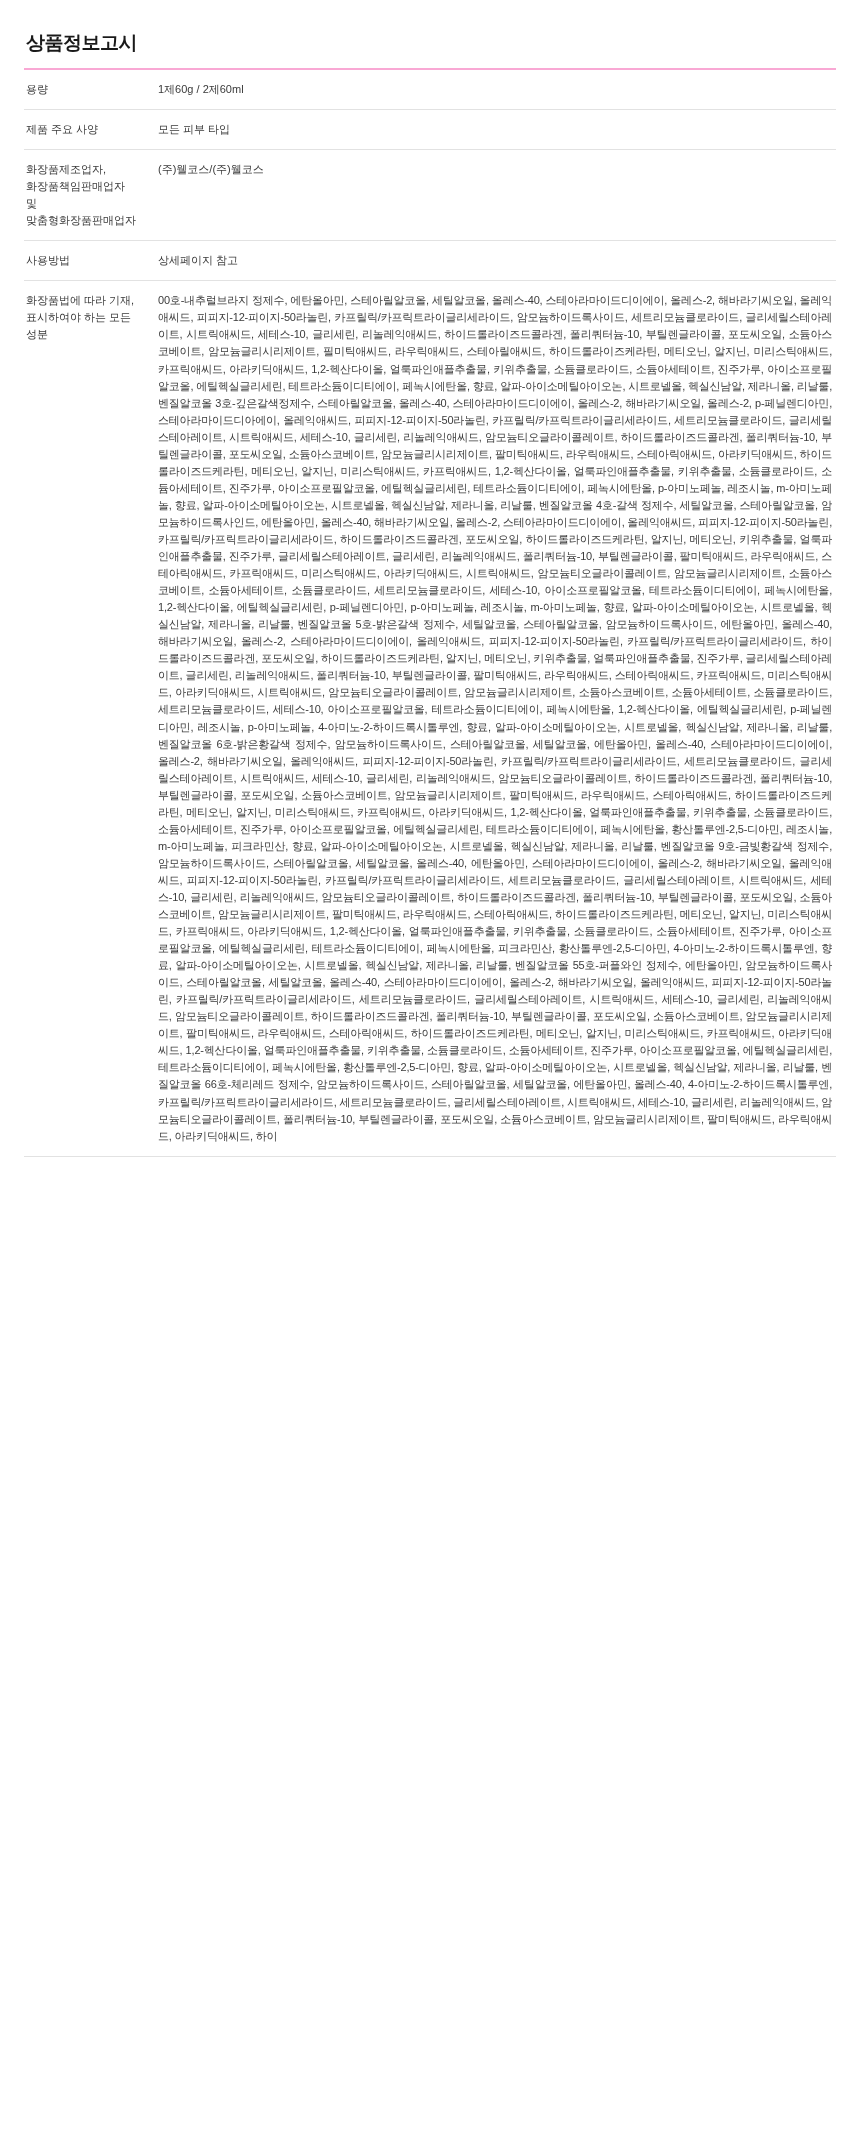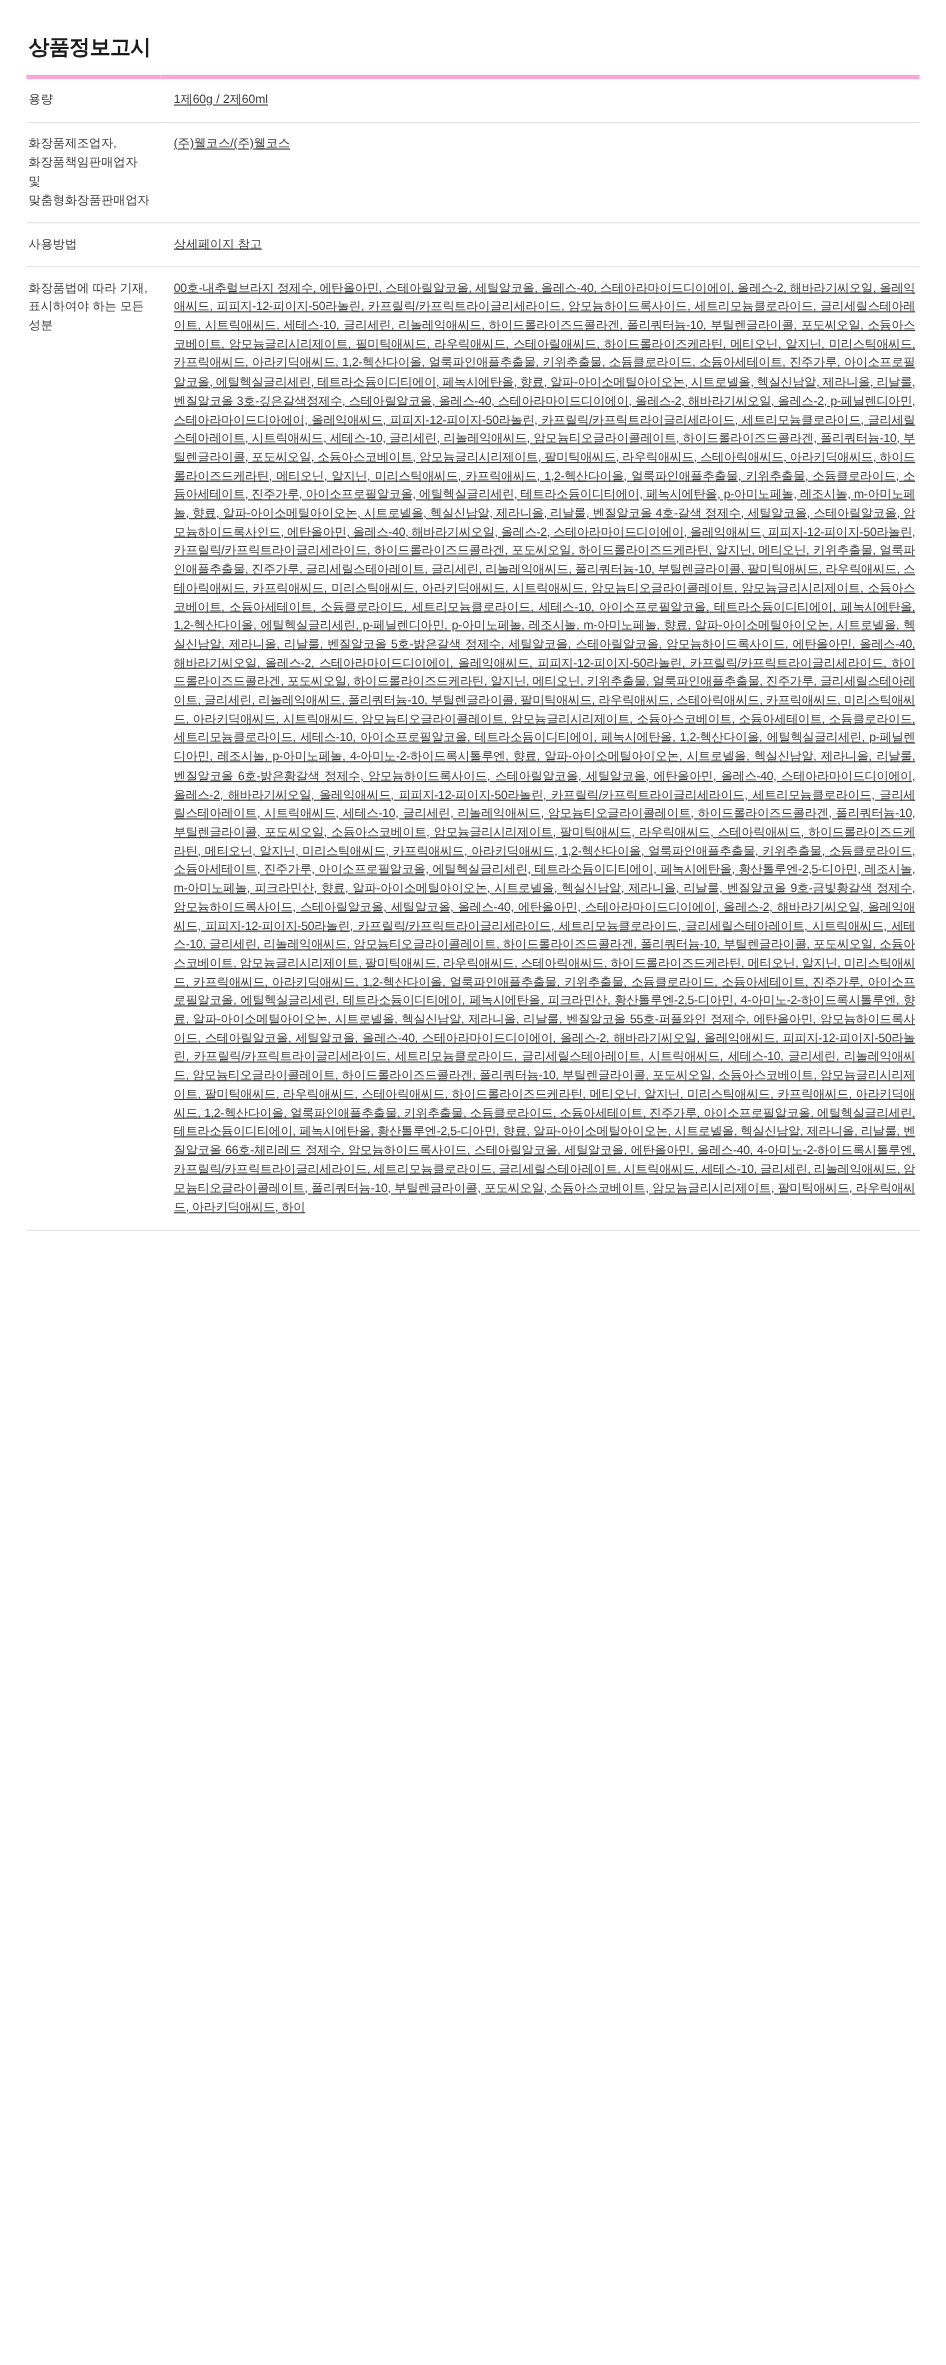--- a/index.html
+++ b/index.html
@@ -22,21 +22,21 @@
     font-size: 19px;
     font-weight: bold;
     color: #1a1a1a;
     letter-spacing: -0.5px;
     padding: 4px 0 12px 2px;
   }
   table.info {
     width: 812px;
     border-collapse: collapse;
     table-layout: fixed;
-    border-top: 4px solid #f9a8d4;
+    border-top: 2px solid #f9a8d4;
   }
   table.info tr {
     border-bottom: 1px solid #e2e2e2;
   }
   table.info th {
     width: 112px;
     text-align: left;
     vertical-align: top;
     font-size: 11px;
     font-weight: normal;
@@ -45,21 +45,20 @@
     padding: 11px 8px 11px 2px;
     word-break: keep-all;
   }
   table.info td {
     vertical-align: top;
     font-size: 11px;
     font-weight: normal;
     color: #3a3a3a;
     line-height: 1.55;
     padding: 11px 4px 11px 12px;
-    text-decoration: underline;
   }
   td.ingredients {
     line-height: 1.62;
     letter-spacing: -0.2px;
     word-break: break-all;
     text-align: justify;
     padding-bottom: 14px;
   }
   th.ingredients-label {
     padding-top: 11px;
@@ -72,20 +71,24 @@
 
   <div class="doc-title">상품정보고시</div>
 
   <table class="info">
     <tbody>
       <tr>
         <th>용량</th>
         <td>1제60g / 2제60ml</td>
       </tr>
       <tr>
+        <th>제품 주요 사양</th>
+        <td>모든 피부 타입</td>
+      </tr>
+      <tr>
         <th>화장품제조업자, 화장품책임판매업자 및 맞춤형화장품판매업자</th>
         <td>(주)웰코스/(주)웰코스</td>
       </tr>
       <tr>
         <th>사용방법</th>
         <td>상세페이지 참고</td>
       </tr>
       <tr>
         <th class="ingredients-label">화장품법에 따라 기재, 표시하여야 하는 모든 성분</th>
         <td class="ingredients">00호-내추럴브라지 정제수, 에탄올아민, 스테아릴알코올, 세틸알코올, 올레스-40, 스테아라마이드디이에이, 올레스-2, 해바라기씨오일, 올레익애씨드, 피피지-12-피이지-50라놀린, 카프릴릭/카프릭트라이글리세라이드, 암모늄하이드록사이드, 세트리모늄클로라이드, 글리세릴스테아레이트, 시트릭애씨드, 세테스-10, 글리세린, 리놀레익애씨드, 하이드롤라이즈드콜라겐, 폴리쿼터늄-10, 부틸렌글라이콜, 포도씨오일, 소듐아스코베이트, 암모늄글리시리제이트, 필미틱애씨드, 라우릭애씨드, 스테아릴애씨드, 하이드롤라이즈케라틴, 메티오닌, 알지닌, 미리스틱애씨드, 카프릭애씨드, 아라키딕애씨드, 1,2-헥산다이올, 얼룩파인애플추출물, 키위추출물, 소듐클로라이드, 소듐아세테이트, 진주가루, 아이소프로필알코올, 에틸헥실글리세린, 테트라소듐이디티에이, 페녹시에탄올, 향료, 알파-아이소메틸아이오논, 시트로넬올, 헥실신남알, 제라니올, 리날룰, 벤질알코올 3호-깊은갈색정제수, 스테아릴알코올, 올레스-40, 스테아라마이드디이에이, 올레스-2, 해바라기씨오일, 올레스-2, p-페닐렌디아민, 스테아라마이드디아에이, 올레익애씨드, 피피지-12-피이지-50라놀린, 카프릴릭/카프릭트라이글리세라이드, 세트리모늄클로라이드, 글리세릴스테아레이트, 시트릭애씨드, 세테스-10, 글리세린, 리놀레익애씨드, 암모늄티오글라이콜레이트, 하이드롤라이즈드콜라겐, 폴리쿼터늄-10, 부틸렌글라이콜, 포도씨오일, 소듐아스코베이트, 암모늄글리시리제이트, 팔미틱애씨드, 라우릭애씨드, 스테아릭애씨드, 아라키딕애씨드, 하이드롤라이즈드케라틴, 메티오닌, 알지닌, 미리스틱애씨드, 카프릭애씨드, 1,2-헥산다이올, 얼룩파인애플추출물, 키위추출물, 소듐클로라이드, 소듐아세테이트, 진주가루, 아이소프로필알코올, 에틸헥실글리세린, 테트라소듐이디티에이, 페녹시에탄올, p-아미노페놀, 레조시놀, m-아미노페놀, 향료, 알파-아이소메틸아이오논, 시트로넬올, 헥실신남알, 제라니올, 리날룰, 벤질알코올 4호-갈색 정제수, 세틸알코올, 스테아릴알코올, 암모늄하이드록사인드, 에탄올아민, 올레스-40, 해바라기씨오일, 올레스-2, 스테아라마이드디이에이, 올레익애씨드, 피피지-12-피이지-50라놀린, 카프릴릭/카프릭트라이글리세라이드, 하이드롤라이즈드콜라겐, 포도씨오일, 하이드롤라이즈드케라틴, 알지닌, 메티오닌, 키위추출물, 얼룩파인애플추출물, 진주가루, 글리세릴스테아레이트, 글리세린, 리놀레익애씨드, 폴리쿼터늄-10, 부틸렌글라이콜, 팔미틱애씨드, 라우릭애씨드, 스테아릭애씨드, 카프릭애씨드, 미리스틱애씨드, 아라키딕애씨드, 시트릭애씨드, 암모늄티오글라이콜레이트, 암모늄글리시리제이트, 소듐아스코베이트, 소듐아세테이트, 소듐클로라이드, 세트리모늄클로라이드, 세테스-10, 아이소프로필알코올, 테트라소듐이디티에이, 페녹시에탄올, 1,2-헥산다이올, 에틸헥실글리세린, p-페닐렌디아민, p-아미노페놀, 레조시놀, m-아미노페놀, 향료, 알파-아이소메틸아이오논, 시트로넬올, 헥실신남알, 제라니올, 리날룰, 벤질알코올 5호-밝은갈색 정제수, 세틸알코올, 스테아릴알코올, 암모늄하이드록사이드, 에탄올아민, 올레스-40, 해바라기씨오일, 올레스-2, 스테아라마이드디이에이, 올레익애씨드, 피피지-12-피이지-50라놀린, 카프릴릭/카프릭트라이글리세라이드, 하이드롤라이즈드콜라겐, 포도씨오일, 하이드롤라이즈드케라틴, 알지닌, 메티오닌, 키위추출물, 얼룩파인애플추출물, 진주가루, 글리세릴스테아레이트, 글리세린, 리놀레익애씨드, 폴리쿼터늄-10, 부틸렌글라이콜, 팔미틱애씨드, 라우릭애씨드, 스테아릭애씨드, 카프릭애씨드, 미리스틱애씨드, 아라키딕애씨드, 시트릭애씨드, 암모늄티오글라이콜레이트, 암모늄글리시리제이트, 소듐아스코베이트, 소듐아세테이트, 소듐클로라이드, 세트리모늄클로라이드, 세테스-10, 아이소프로필알코올, 테트라소듐이디티에이, 페녹시에탄올, 1,2-헥산다이올, 에틸헥실글리세린, p-페닐렌디아민, 레조시놀, p-아미노페놀, 4-아미노-2-하이드록시톨루엔, 향료, 알파-아이소메틸아이오논, 시트로넬올, 헥실신남알, 제라니올, 리날룰, 벤질알코올 6호-밝은황갈색 정제수, 암모늄하이드록사이드, 스테아릴알코올, 세틸알코올, 에탄올아민, 올레스-40, 스테아라마이드디이에이, 올레스-2, 해바라기씨오일, 올레익애씨드, 피피지-12-피이지-50라놀린, 카프릴릭/카프릭트라이글리세라이드, 세트리모늄클로라이드, 글리세릴스테아레이트, 시트릭애씨드, 세테스-10, 글리세린, 리놀레익애씨드, 암모늄티오글라이콜레이트, 하이드롤라이즈드콜라겐, 폴리쿼터늄-10, 부틸렌글라이콜, 포도씨오일, 소듐아스코베이트, 암모늄글리시리제이트, 팔미틱애씨드, 라우릭애씨드, 스테아릭애씨드, 하이드롤라이즈드케라틴, 메티오닌, 알지닌, 미리스틱애씨드, 카프릭애씨드, 아라키딕애씨드, 1,2-헥산다이올, 얼룩파인애플추출물, 키위추출물, 소듐클로라이드, 소듐아세테이트, 진주가루, 아이소프로필알코올, 에틸헥실글리세린, 테트라소듐이디티에이, 페녹시에탄올, 황산톨루엔-2,5-디아민, 레조시놀, m-아미노페놀, 피크라민산, 향료, 알파-아이소메틸아이오논, 시트로넬올, 헥실신남알, 제라니올, 리날룰, 벤질알코올 9호-금빛황갈색 정제수, 암모늄하이드록사이드, 스테아릴알코올, 세틸알코올, 올레스-40, 에탄올아민, 스테아라마이드디이에이, 올레스-2, 해바라기씨오일, 올레익애씨드, 피피지-12-피이지-50라놀린, 카프릴릭/카프릭트라이글리세라이드, 세트리모늄클로라이드, 글리세릴스테아레이트, 시트릭애씨드, 세테스-10, 글리세린, 리놀레익애씨드, 암모늄티오글라이콜레이트, 하이드롤라이즈드콜라겐, 폴리쿼터늄-10, 부틸렌글라이콜, 포도씨오일, 소듐아스코베이트, 암모늄글리시리제이트, 팔미틱애씨드, 라우릭애씨드, 스테아릭애씨드, 하이드롤라이즈드케라틴, 메티오닌, 알지닌, 미리스틱애씨드, 카프릭애씨드, 아라키딕애씨드, 1,2-헥산다이올, 얼룩파인애플추출물, 키위추출물, 소듐클로라이드, 소듐아세테이트, 진주가루, 아이소프로필알코올, 에틸헥실글리세린, 테트라소듐이디티에이, 페녹시에탄올, 피크라민산, 황산톨루엔-2,5-디아민, 4-아미노-2-하이드록시톨루엔, 향료, 알파-아이소메틸아이오논, 시트로넬올, 헥실신남알, 제라니올, 리날룰, 벤질알코올 55호-퍼플와인 정제수, 에탄올아민, 암모늄하이드록사이드, 스테아릴알코올, 세틸알코올, 올레스-40, 스테아라마이드디이에이, 올레스-2, 해바라기씨오일, 올레익애씨드, 피피지-12-피이지-50라놀린, 카프릴릭/카프릭트라이글리세라이드, 세트리모늄클로라이드, 글리세릴스테아레이트, 시트릭애씨드, 세테스-10, 글리세린, 리놀레익애씨드, 암모늄티오글라이콜레이트, 하이드롤라이즈드콜라겐, 폴리쿼터늄-10, 부틸렌글라이콜, 포도씨오일, 소듐아스코베이트, 암모늄글리시리제이트, 팔미틱애씨드, 라우릭애씨드, 스테아릭애씨드, 하이드롤라이즈드케라틴, 메티오닌, 알지닌, 미리스틱애씨드, 카프릭애씨드, 아라키딕애씨드, 1,2-헥산다이올, 얼룩파인애플추출물, 키위추출물, 소듐클로라이드, 소듐아세테이트, 진주가루, 아이소프로필알코올, 에틸헥실글리세린, 테트라소듐이디티에이, 페녹시에탄올, 황산톨루엔-2,5-디아민, 향료, 알파-아이소메틸아이오논, 시트로넬올, 헥실신남알, 제라니올, 리날룰, 벤질알코올 66호-체리레드 정제수, 암모늄하이드록사이드, 스테아릴알코올, 세틸알코올, 에탄올아민, 올레스-40, 4-아미노-2-하이드록시톨루엔, 카프릴릭/카프릭트라이글리세라이드, 세트리모늄클로라이드, 글리세릴스테아레이트, 시트릭애씨드, 세테스-10, 글리세린, 리놀레익애씨드, 암모늄티오글라이콜레이트, 폴리쿼터늄-10, 부틸렌글라이콜, 포도씨오일, 소듐아스코베이트, 암모늄글리시리제이트, 팔미틱애씨드, 라우릭애씨드, 아라키딕애씨드, 하이</td>

